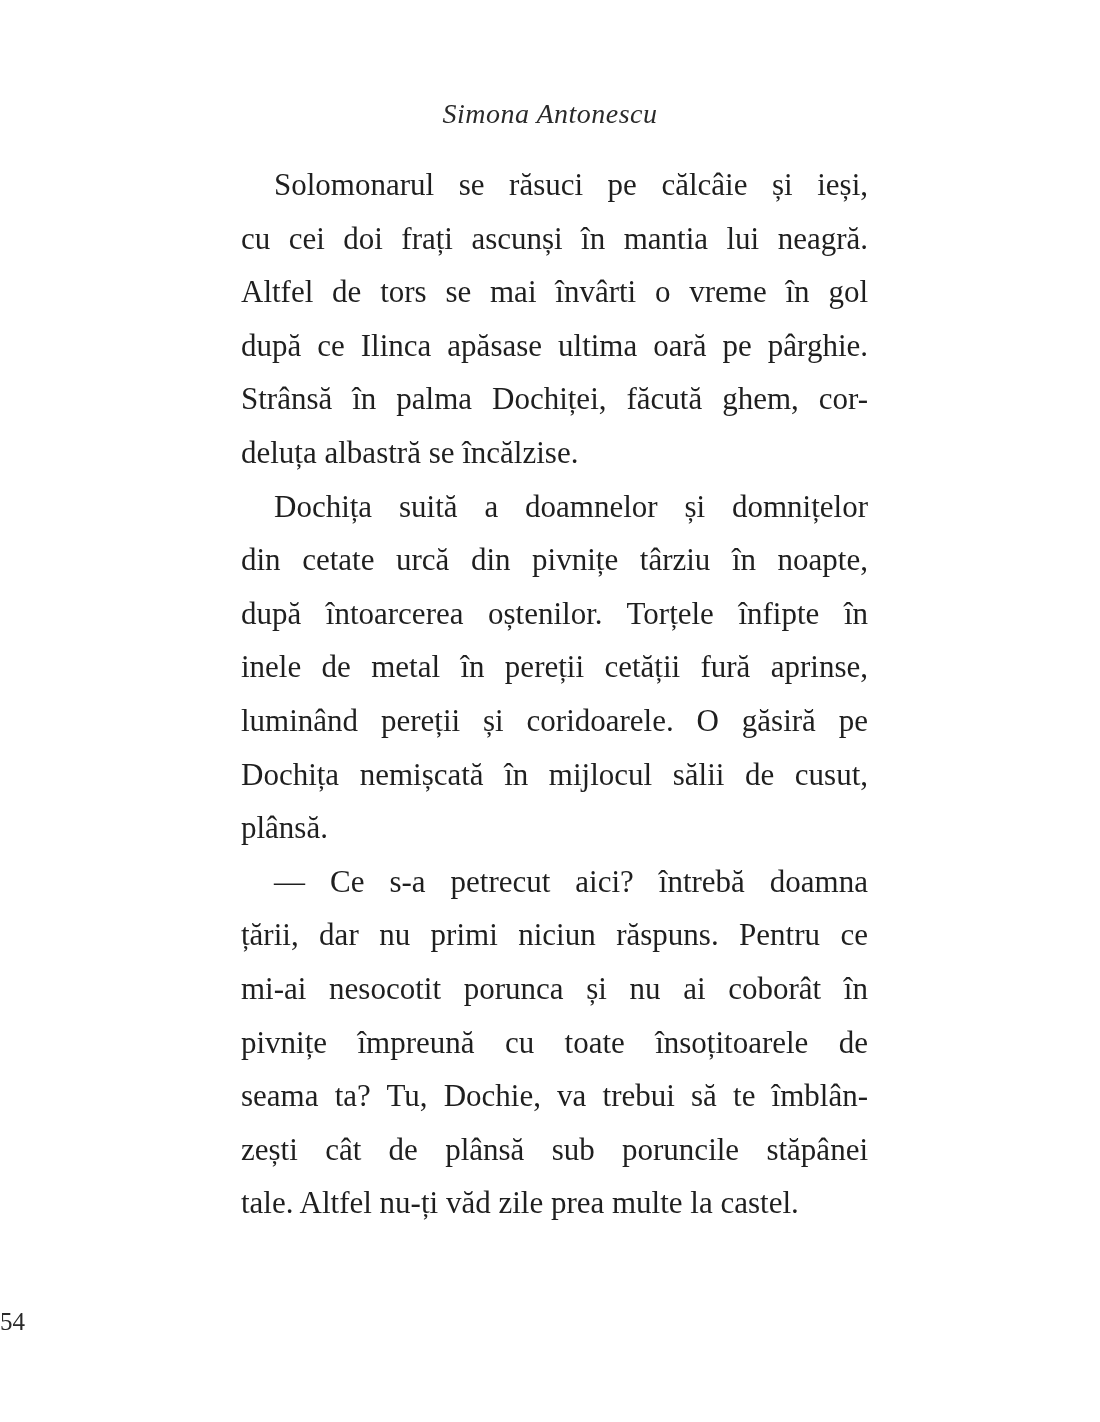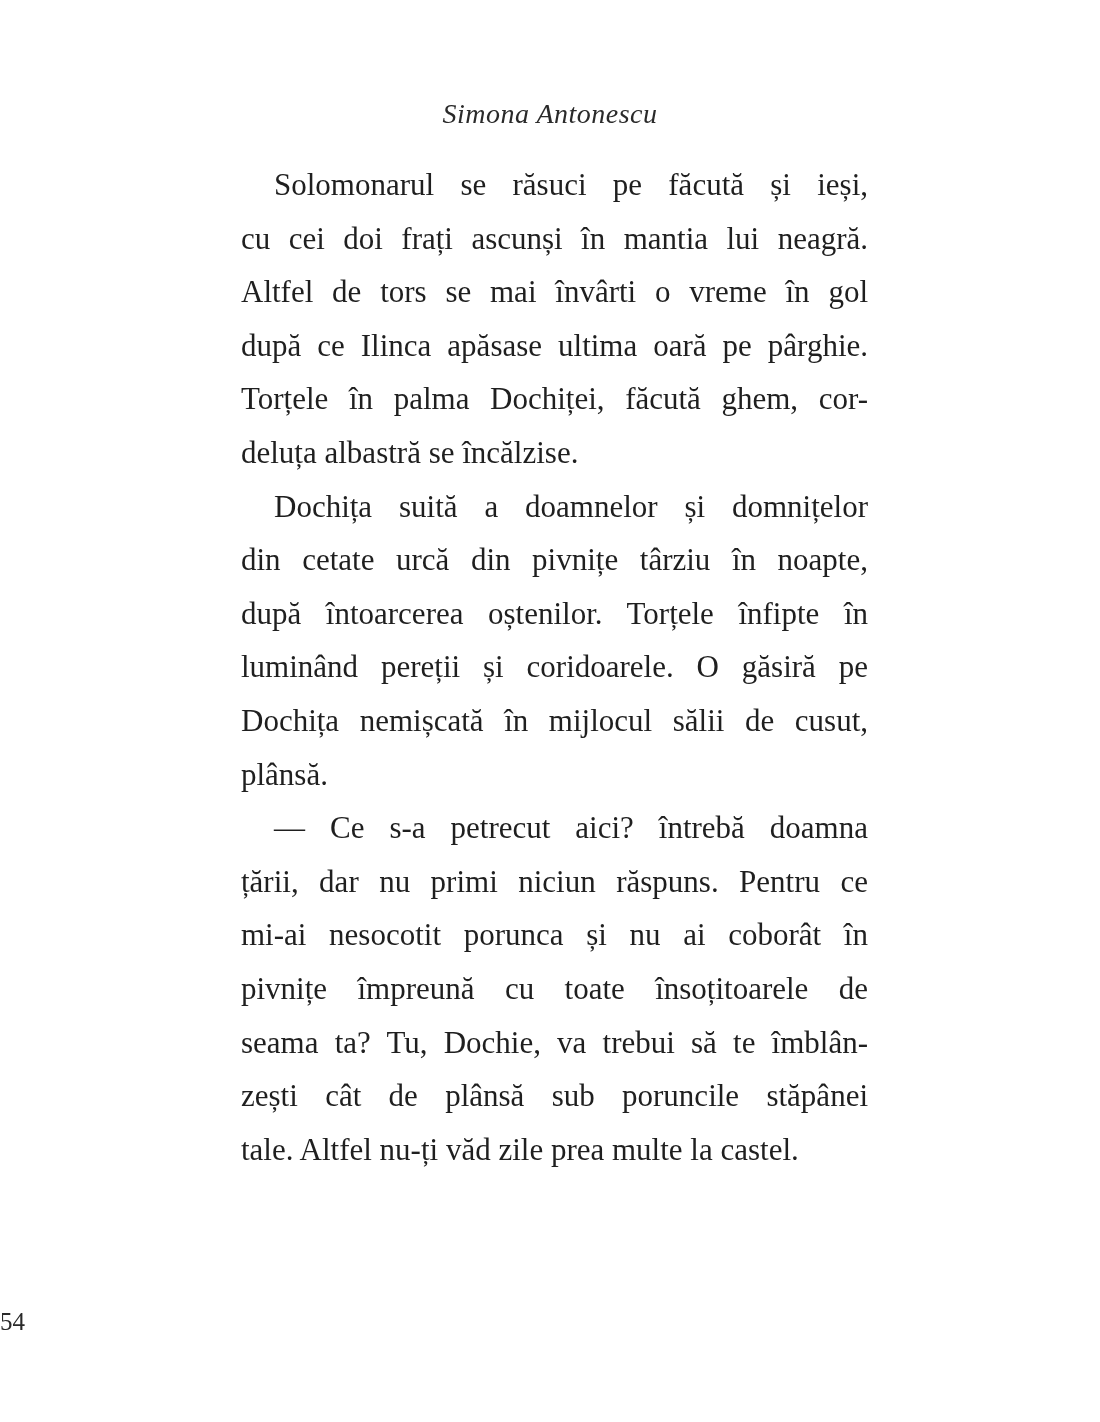--- a/index.html
+++ b/index.html
@@ -60,31 +60,32 @@
   }
 </style>
 </head>
 <body>
 
 <div class="page">
   <div class="running-header">Simona Antonescu</div>
 
   <div class="page-body">
       <div class="paragraph">
-        <div class="line first-line">Solomonarul se răsuci pe făcută și ieși,</div>
+        <div class="line first-line">Solomonarul se răsuci pe călcâie și ieși,</div>
         <div class="line">cu cei doi frați ascunși în mantia lui neagră.</div>
         <div class="line">Altfel de tors se mai învârti o vreme în gol</div>
         <div class="line">după ce Ilinca apăsase ultima oară pe pârghie.</div>
-        <div class="line">Torțele în palma Dochiței, făcută ghem, cor-</div>
+        <div class="line">Strânsă în palma Dochiței, făcută ghem, cor-</div>
         <div class="line last-line">deluța albastră se încălzise.</div>
       </div>
       <div class="paragraph">
         <div class="line first-line">Dochița suită a doamnelor și domnițelor</div>
         <div class="line">din cetate urcă din pivnițe târziu în noapte,</div>
         <div class="line">după întoarcerea oștenilor. Torțele înfipte în</div>
+        <div class="line">inele de metal în pereții cetății fură aprinse,</div>
         <div class="line">luminând pereții și coridoarele. O găsiră pe</div>
         <div class="line">Dochița nemișcată în mijlocul sălii de cusut,</div>
         <div class="line last-line">plânsă.</div>
       </div>
       <div class="paragraph">
         <div class="line first-line">— Ce s-a petrecut aici? întrebă doamna</div>
         <div class="line">țării, dar nu primi niciun răspuns. Pentru ce</div>
         <div class="line">mi-ai nesocotit porunca și nu ai coborât în</div>
         <div class="line">pivnițe împreună cu toate însoțitoarele de</div>
         <div class="line">seama ta? Tu, Dochie, va trebui să te îmblân-</div>

